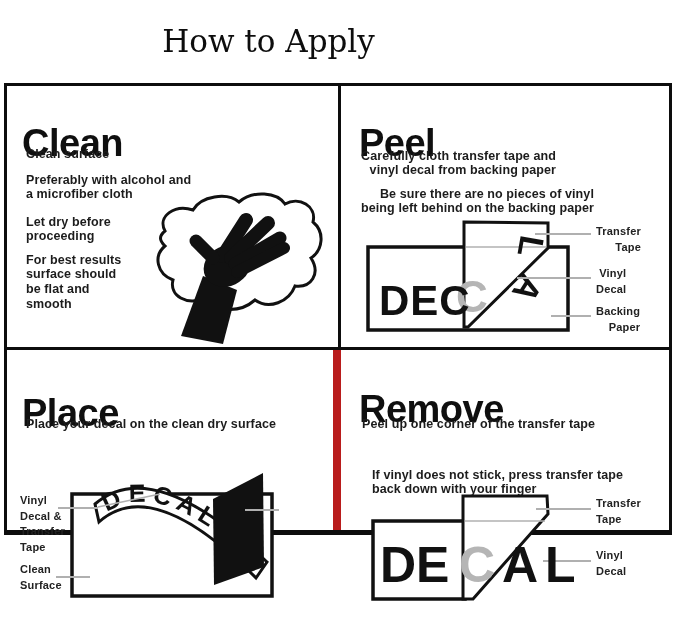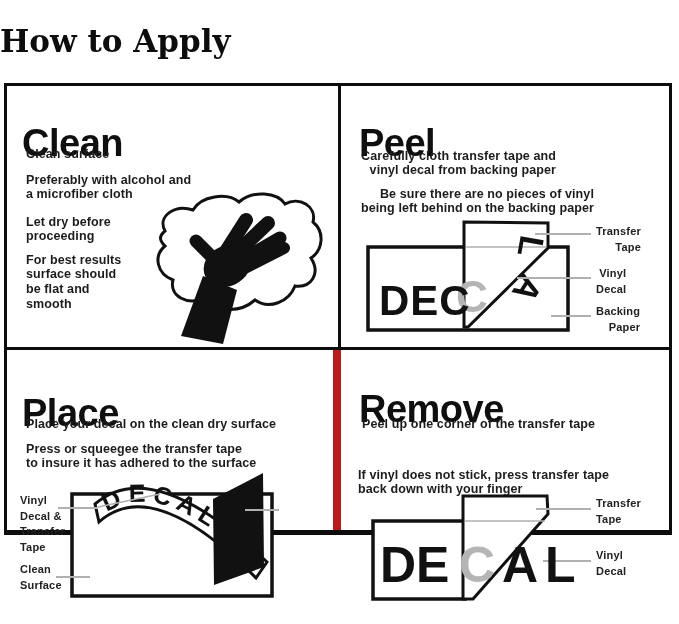--- a/index.html
+++ b/index.html
@@ -1,19 +1,19 @@
 <!DOCTYPE html>
 <html><head>
 <meta charset="utf-8">
 <style>
   html,body{margin:0;padding:0;background:#fff;}
   .page{position:relative;width:679px;height:624px;background:#fff;overflow:hidden;
         font-family:"Liberation Sans",sans-serif;color:#111;}
-  .htitle{position:absolute;left:0;top:2px;width:537px;
-          font-family:"DejaVu Serif",serif;font-weight:bold;font-size:31px;color:#0d0d0d;}
+  .htitle{position:absolute;left:0;top:2px;width:537px;text-align:center;
+          font-family:"DejaVu Serif",serif;font-weight:normal;font-size:31px;color:#0d0d0d;}
   .board{position:absolute;left:4px;top:83px;width:668px;height:452px;box-sizing:border-box;
          border:3px solid #0d0d0d;border-bottom-width:5px;display:grid;
          grid-template-columns:334px 1fr;grid-template-rows:264px 1fr;}
   .cell{position:relative;box-sizing:border-box;background:#fff;}
   .cell.tl{border-right:3px solid #0d0d0d;border-bottom:3px solid #0d0d0d;}
   .cell.tr{border-bottom:3px solid #0d0d0d;text-align:right;}
   .cell.bl{border-right:8px solid #b91c1c;}
   .ptitle{position:absolute;font-size:38px;font-weight:bold;letter-spacing:-0.5px;
           color:#0f0f0f;line-height:1;}
   .p{position:absolute;font-size:12.5px;font-weight:bold;line-height:1.18;
@@ -88,22 +88,20 @@
 Tape</div>
       <div class="dlabel" style="left:255px;top:180px">Vinyl
 Decal</div>
       <div class="dlabel" style="left:255px;top:218px">Backing
 Paper</div>
     </section>
 
     <section class="cell bl">
       <h2 class="ptitle" style="left:15px;top:12px">Place</h2>
       <p class="p" style="left:19px;top:54px">Place your decal on the clean dry surface</p>
-      <p class="p" style="left:19px;top:79px">Press or squeegee the transfer tape
-to insure it has adhered to the surface</p>
 
       <svg class="dsvg" style="left:60px;top:114px" width="212" height="140" viewBox="0 0 212 140">
         <rect x="5" y="30" width="200" height="102" fill="#ffffff" stroke="#111111" stroke-width="3.5"></rect>
         <path d="M 28,40 Q 86,-10 200,98 L 189,114 Q 86,10 32,58 Z" fill="#ffffff" stroke="#111111" stroke-width="3"></path>
         <path id="bannerPath" d="M 34,54 Q 88,4 196,108" fill="none" stroke="none"></path>
         <text font-size="25" font-weight="bold" letter-spacing="6" fill="#111111">
           <textPath href="#bannerPath" startOffset="8">DECAL</textPath>
         </text>
         <line x1="31" y1="43" x2="93" y2="30" stroke="#b0b0b0" stroke-width="1.5"></line>
         <polygon points="146,35 196,9 197,103 147,121" fill="#111111"></polygon>
@@ -117,21 +115,21 @@
 Decal &amp;
 Transfer
 Tape</div>
       <div class="dlabel" style="left:13px;top:212px">Clean
 Surface</div>
     </section>
 
     <section class="cell br">
       <h2 class="ptitle" style="left:18px;top:8px">Remove</h2>
       <p class="p" style="left:21px;top:54px">Peel up one corner of the transfer tape</p>
-      <p class="p" style="left:17px;top:105px">If vinyl does not stick, press transfer tape
+      <p class="p" style="left:31px;top:105px">If vinyl does not stick, press transfer tape
 back down with your finger</p>
 
       <svg class="dsvg" style="left:25px;top:140px" width="220" height="115" viewBox="0 0 220 115">
         <rect x="7" y="31" width="92" height="78" fill="#ffffff" stroke="#111111" stroke-width="3.5"></rect>
         <polygon points="97,6 181,6 182,24 107,109 97,109" fill="#ffffff" stroke="#111111" stroke-width="3"></polygon>
         <line x1="99" y1="31" x2="179" y2="31" stroke="#b0b0b0" stroke-width="1.5"></line>
         <text x="93" y="92" font-size="50" font-weight="bold" fill="#b5b5b5">C</text>
         <text x="14" y="92" font-size="50" font-weight="bold" fill="#111111">DE</text>
         <text x="136" y="92" font-size="50" font-weight="bold" fill="#111111">A</text>
         <text x="179" y="92" font-size="50" font-weight="bold" fill="#111111">L</text>

